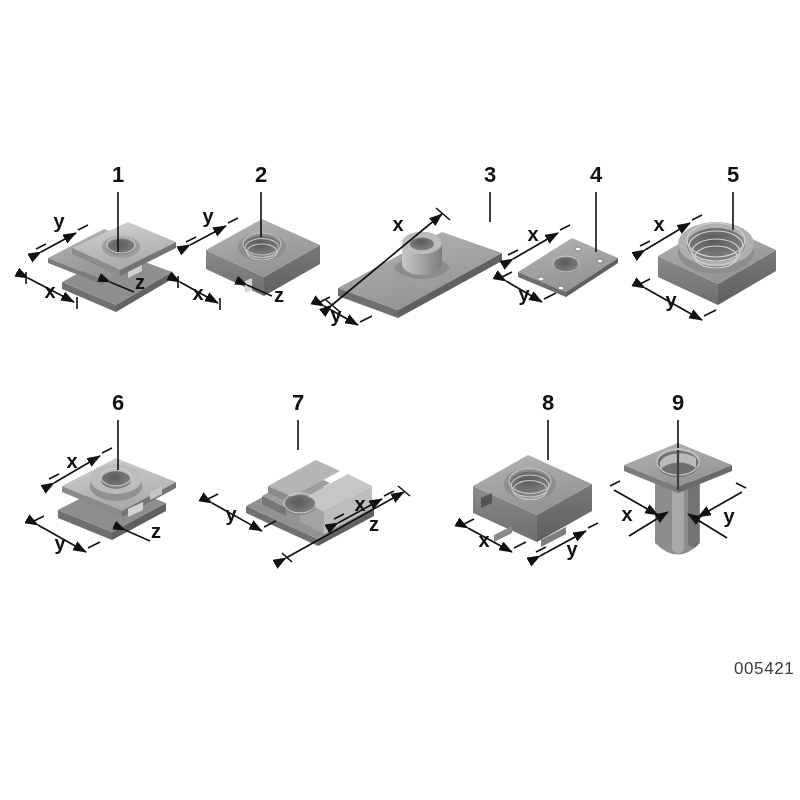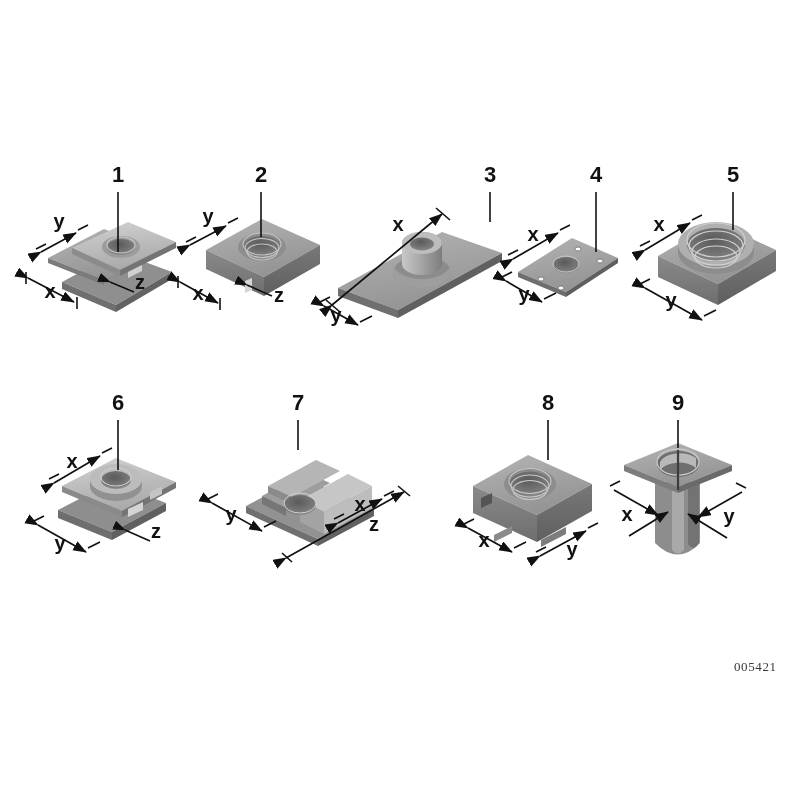--- a/index.html
+++ b/index.html
@@ -17,22 +17,22 @@
     font-weight:bold;font-size:22px;fill:#111111;
     text-anchor:middle;
   }
   .dim-letter{
     font-family:"Liberation Sans", sans-serif;
     font-weight:bold;font-size:20px;fill:#111111;
     text-anchor:middle;
   }
   .refnum{
     position:absolute;
-    font-family:Liberation Serif, serif;
-    font-size:13px;color:#3a3a3a;letter-spacing:0.6px;text-align:right;
+    font-family:Liberation Sans, sans-serif;
+    font-size:17px;color:#3a3a3a;letter-spacing:0.6px;text-align:right;
   }
   .leader{stroke:#111;stroke-width:1.6;fill:none;}
   .dimline{stroke:#111;stroke-width:1.7;fill:none;}
   .ptr{stroke:#111;stroke-width:1.6;fill:none;}
 </style>
 </head>
 <body>
 
 <div id="sheet">
 

